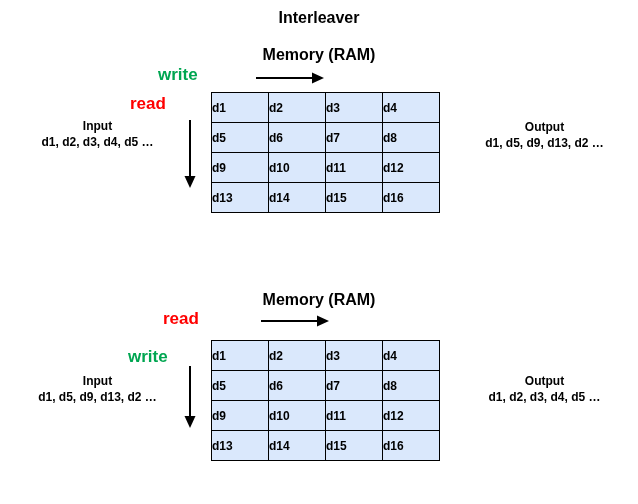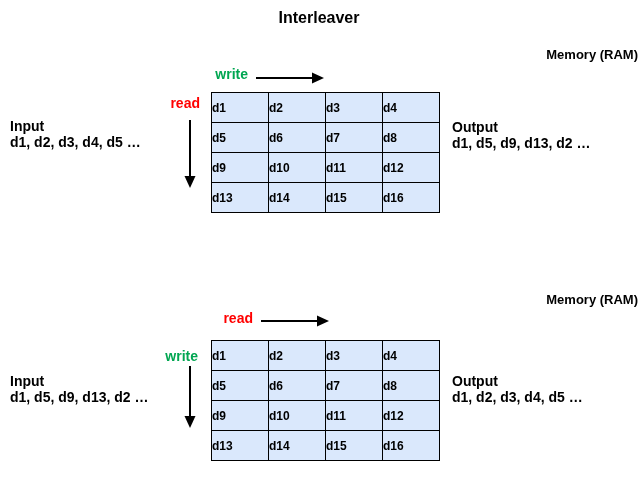--- a/index.html
+++ b/index.html
@@ -21,46 +21,45 @@
   }
   .abs{position:absolute;}
   .title{
     left:0;right:0;top:8px;
     text-align:center;
     font-size:16px;
     line-height:19px;
   }
   .memory-label{
     left:0;right:0;
-    text-align:right;
-    font-size:13px;
+    text-align:center;
+    font-size:16px;
     line-height:15px;
   }
   .action-label{
-    font-size:14px;
+    font-size:17px;
     line-height:15px;
-    text-align:right;
   }
   .green{color:var(--green);}
   .red{color:var(--red);}
   .mem-table{
     border-collapse:collapse;
   }
   .mem-table td{
     width:56px;height:29px;
     border:1.5px solid var(--ink);
     background:var(--cell-fill);
     vertical-align:middle;
     font-size:12px;
     padding:0;
   }
   .side-block{
     width:175px;
-    text-align:left;
-    font-size:14px;
+    text-align:center;
+    font-size:12px;
     line-height:16px;
   }
   .side-block .seq{white-space:nowrap;}
   svg{display:block;}
 </style>
 </head>
 <body>
 
 <div class="canvas">
 

